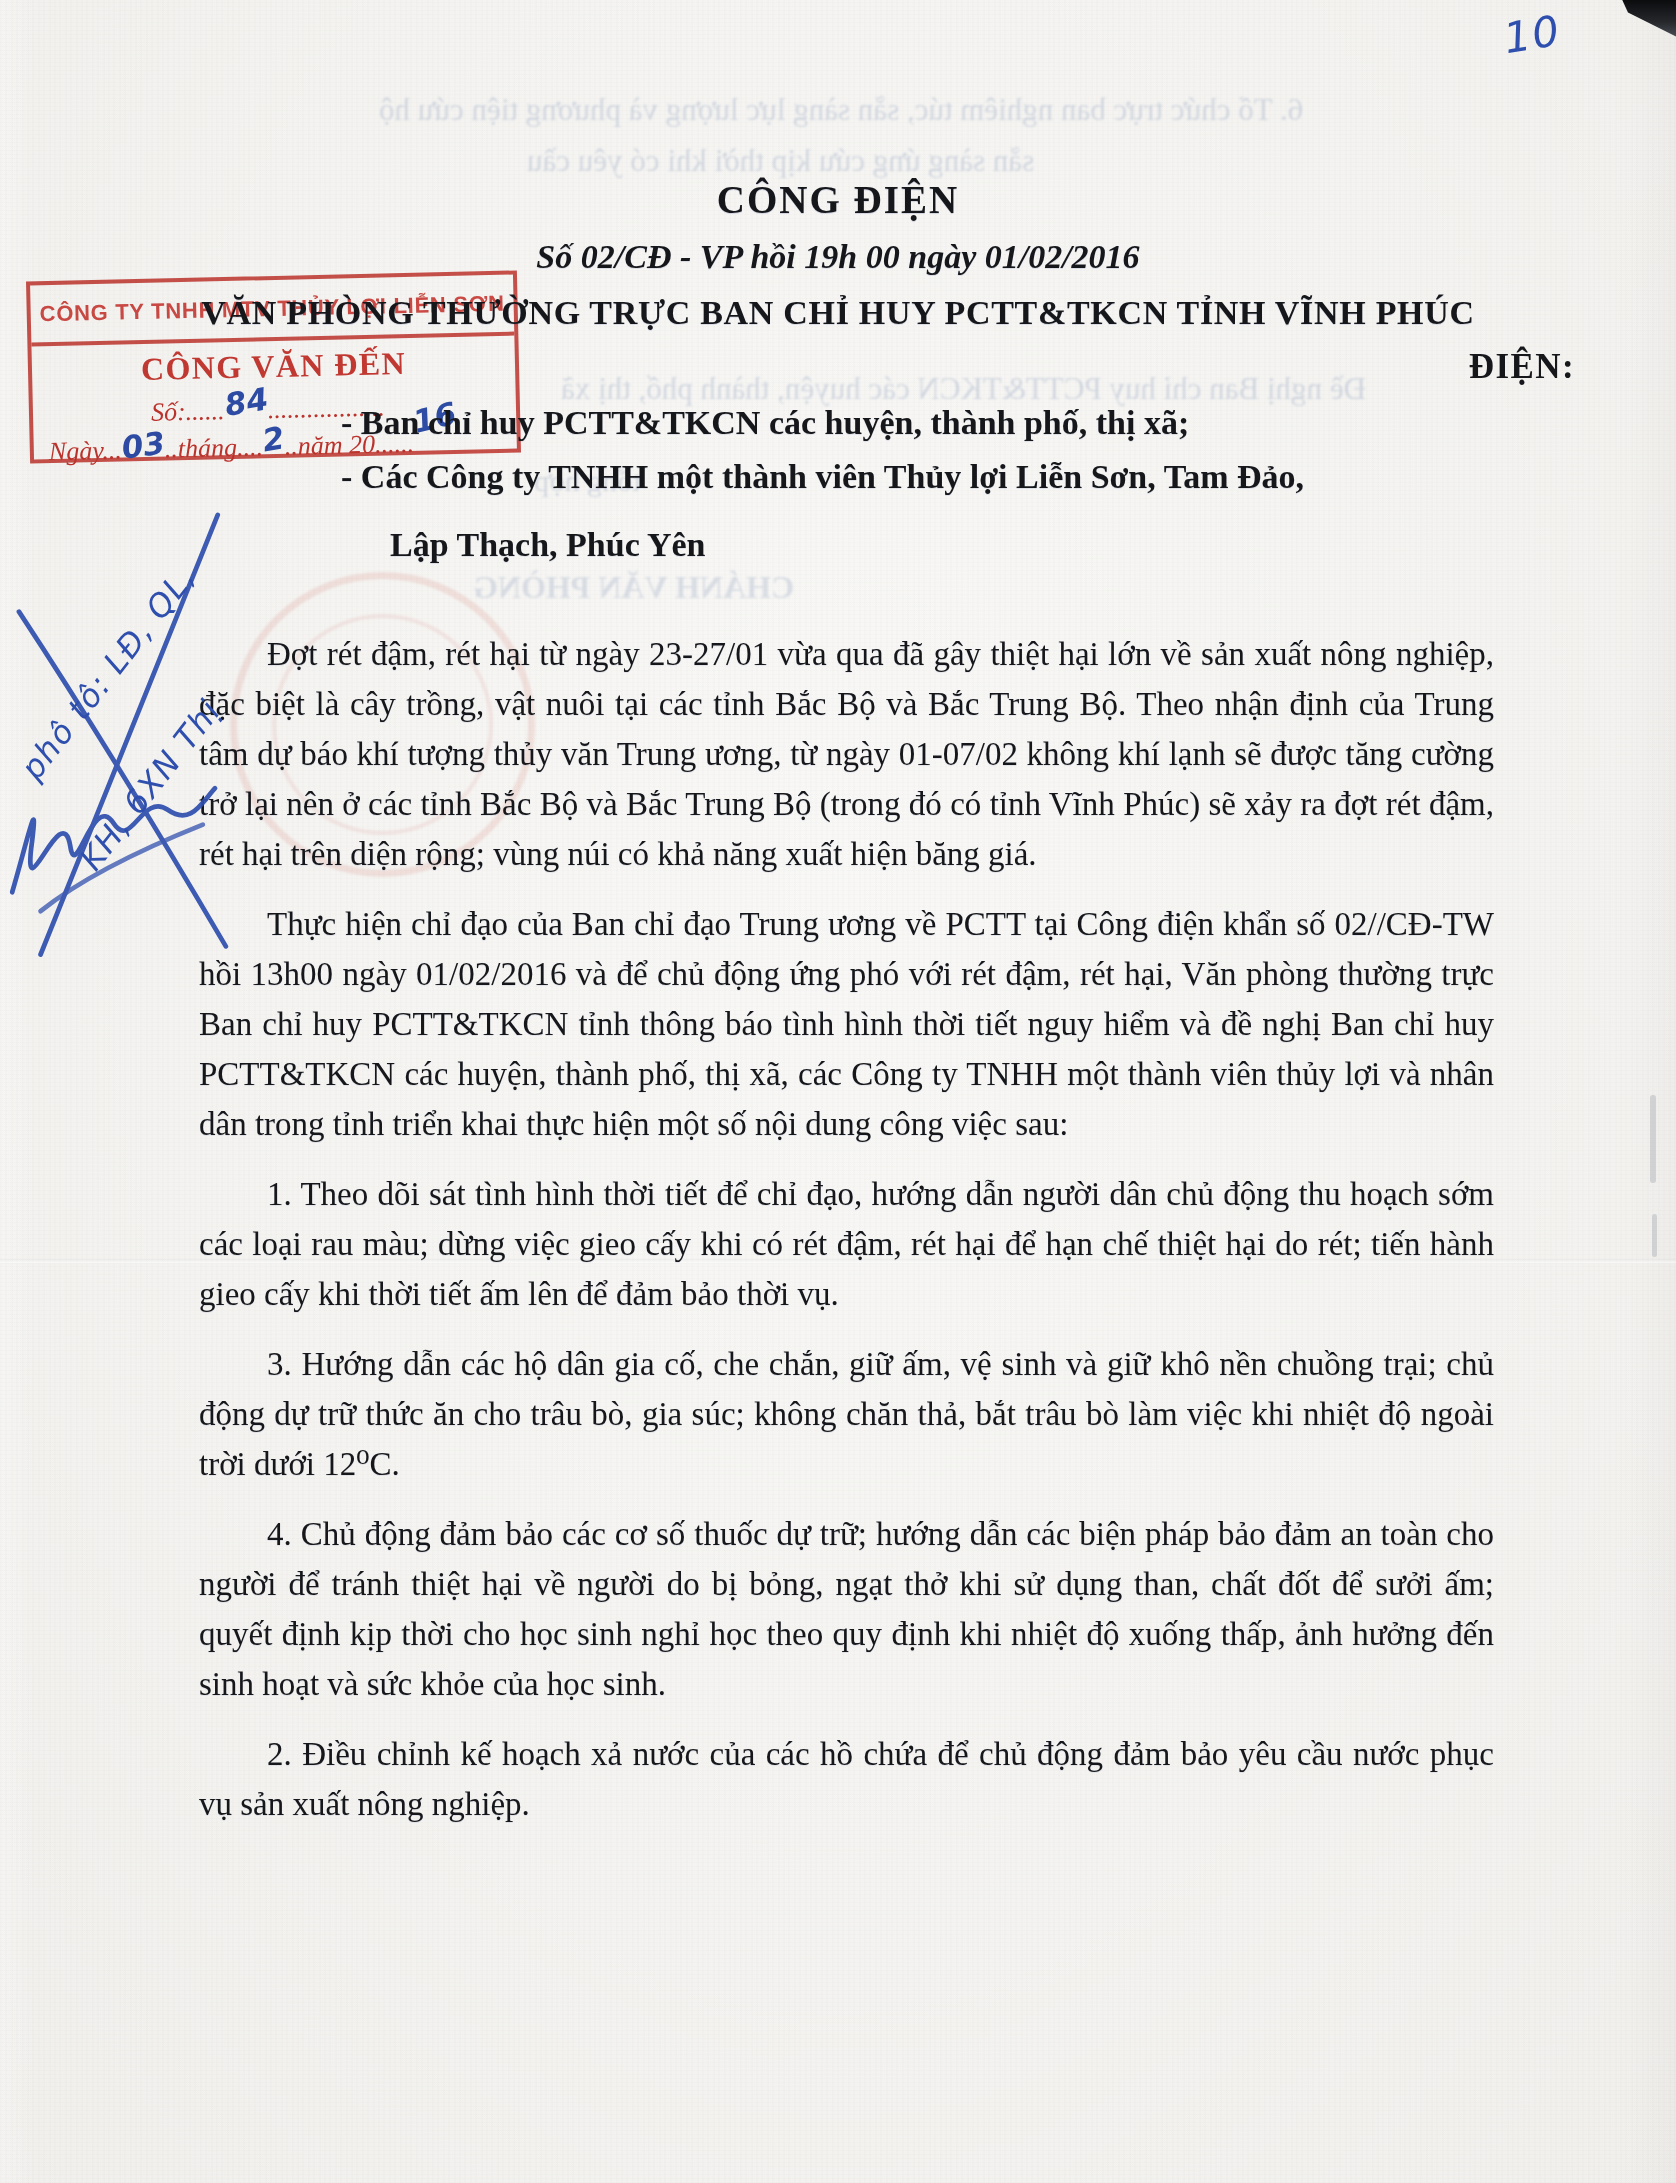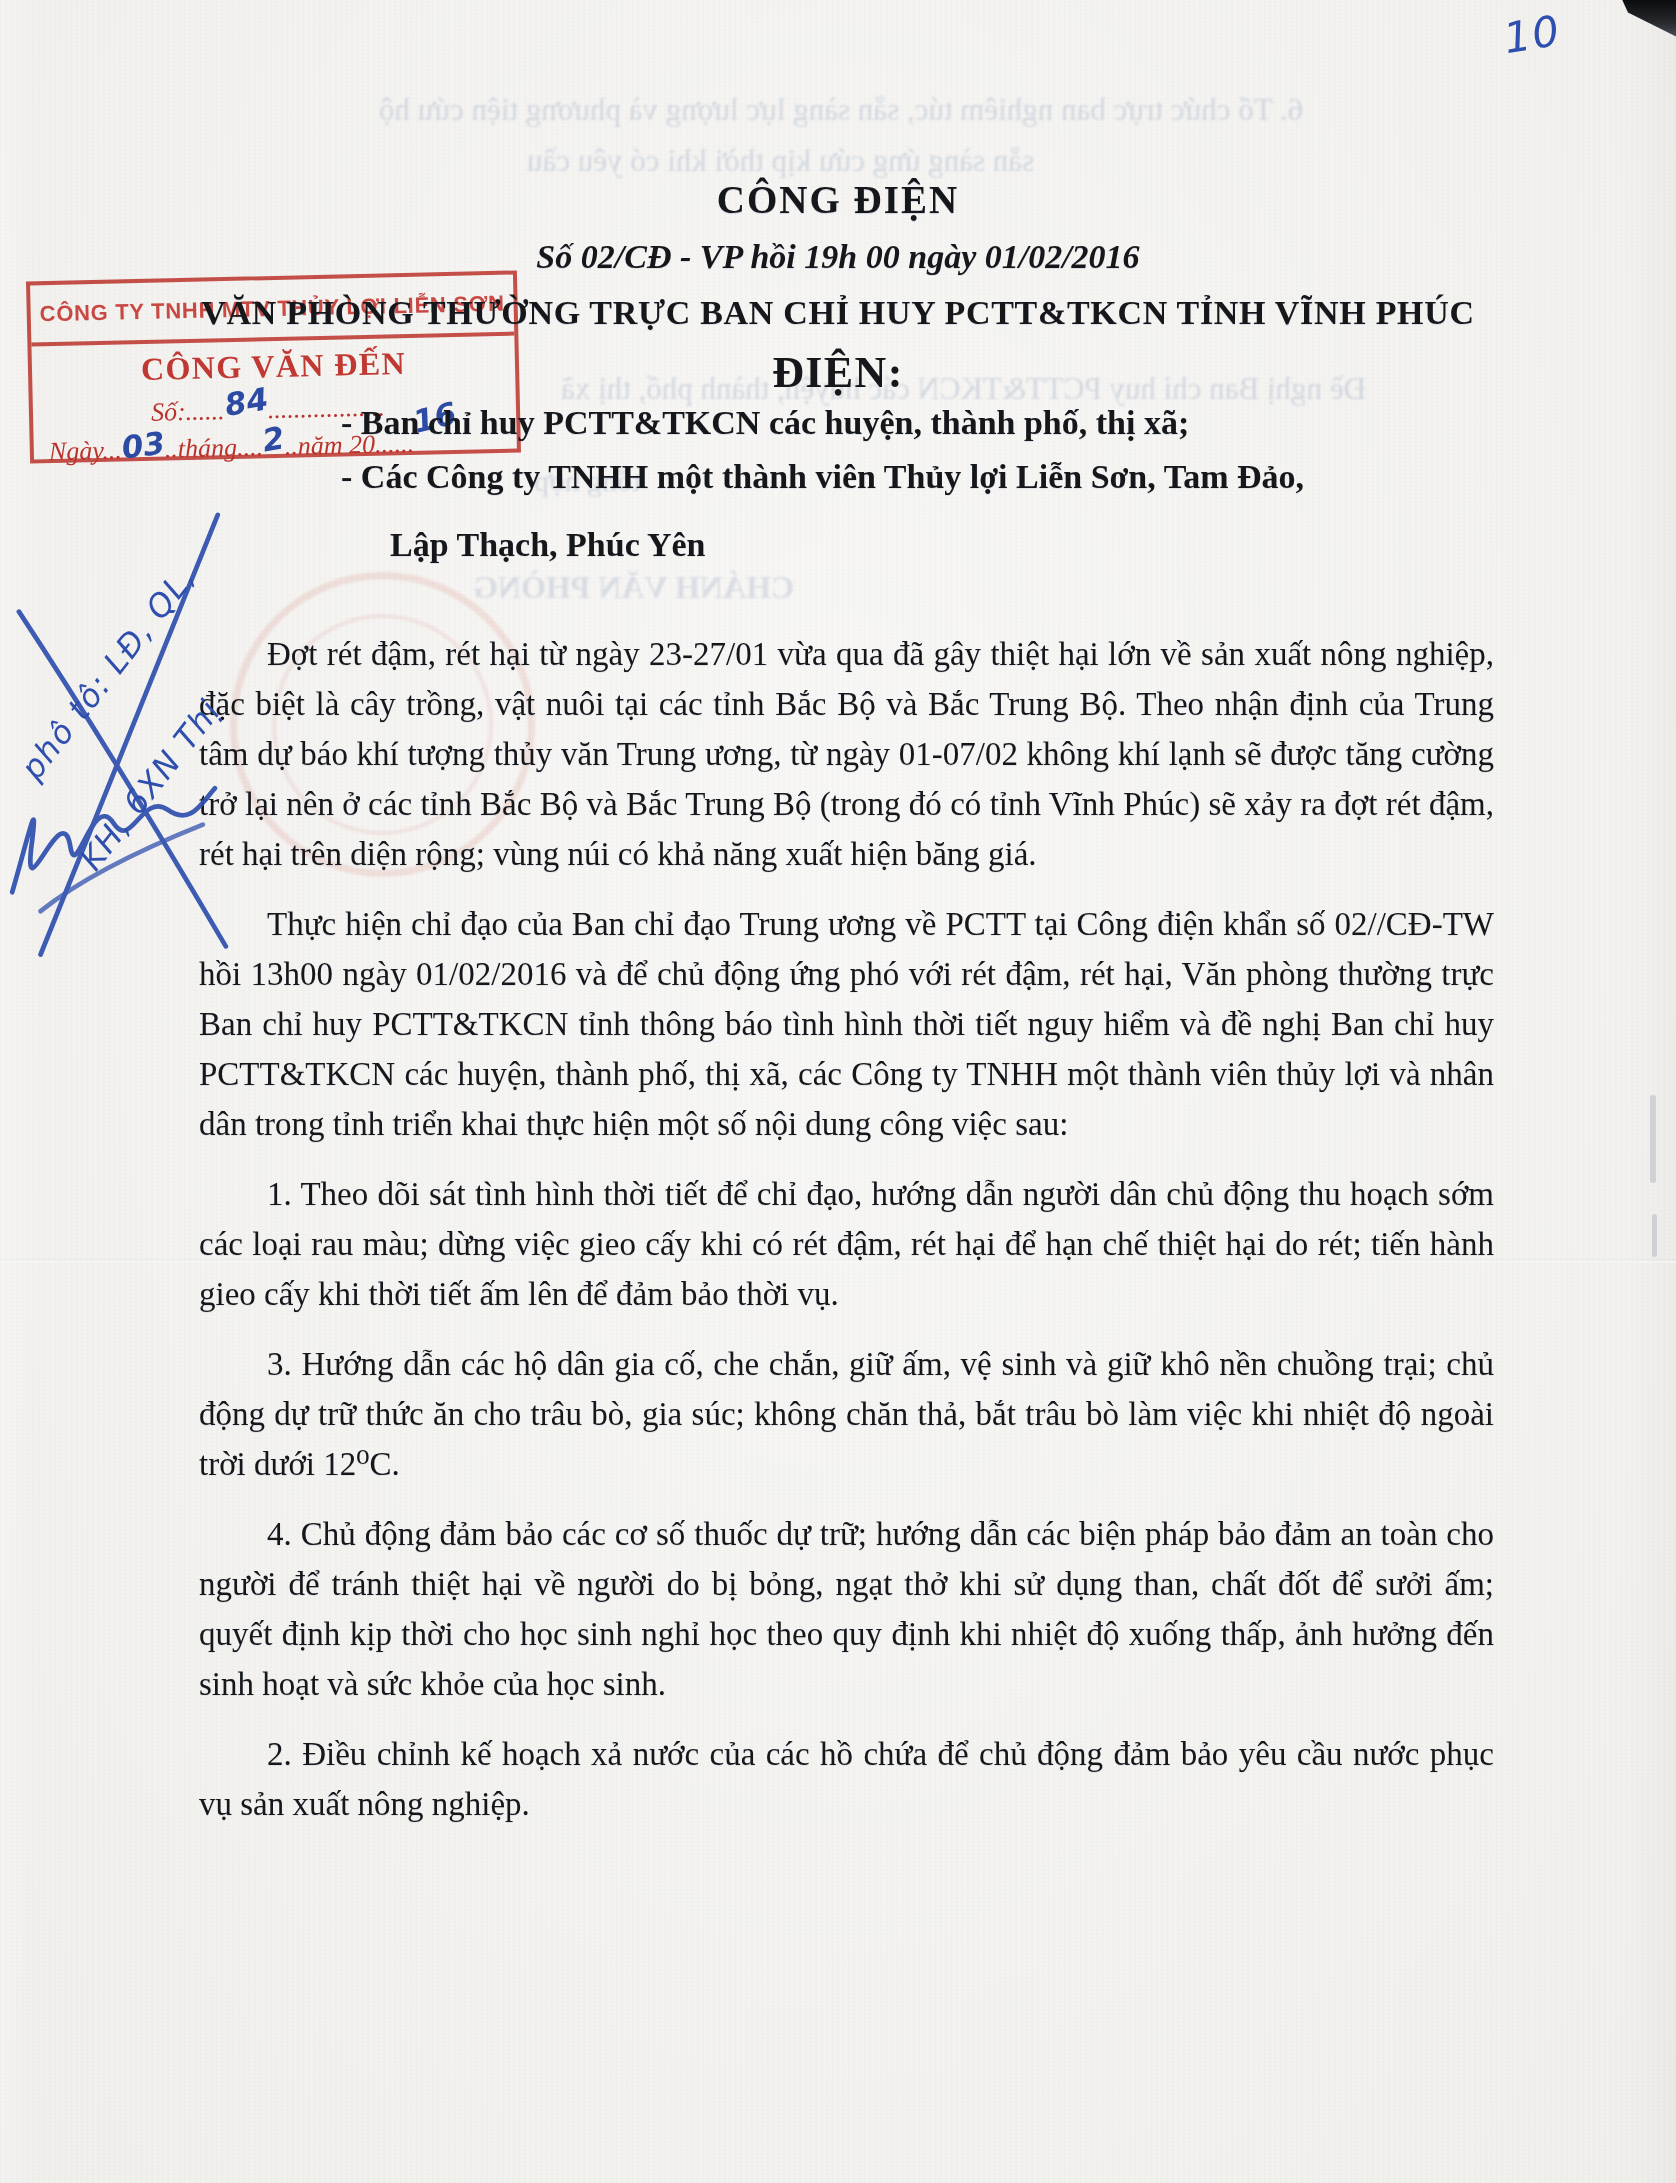--- a/index.html
+++ b/index.html
@@ -54,21 +54,21 @@
   }
   
   .print{position:absolute;z-index:5;}
   .headings{left:101px;width:1474px;text-align:center;}
   .doc-title{font-size:39px;font-weight:bold;letter-spacing:2px;
     text-shadow:0 1.4px 0 rgba(60,80,160,0.18);}
   .doc-meta{font-size:34px;font-weight:bold;font-style:italic;margin-top:16px;
     text-shadow:0 1.4px 0 rgba(60,80,160,0.15);}
   .doc-issuer{font-size:34px;font-weight:bold;margin-top:17.6px;letter-spacing:0.7px;
     text-shadow:0 1.4px 0 rgba(60,80,160,0.15);font-family:Liberation Serif, serif;}
-  .doc-to{font-size:44px;font-weight:bold;margin-top:15px;letter-spacing:1.4px;}
+  .doc-to{font-size:35px;font-weight:bold;margin-top:15px;letter-spacing:1.4px;text-align:right;}
   .recip{position:absolute;z-index:5;font-size:34px;font-weight:bold;white-space:nowrap;
     text-shadow:0 1.4px 0 rgba(60,80,160,0.12);}
   .recip.r0{left:341px;top:404px;}
   .recip.r1{left:341px;top:458px;}
   .recip.r2{left:350px;top:526px;margin-left:40px;}
   .bodytext{
     position:absolute;left:199px;top:629px;width:1295px;z-index:5;
   }
   .bodytext p{
     margin:0 0 20px 0;font-size:33px;line-height:50px;text-align:justify;

